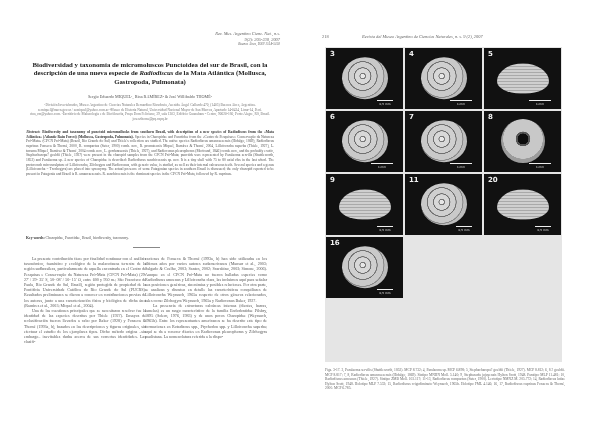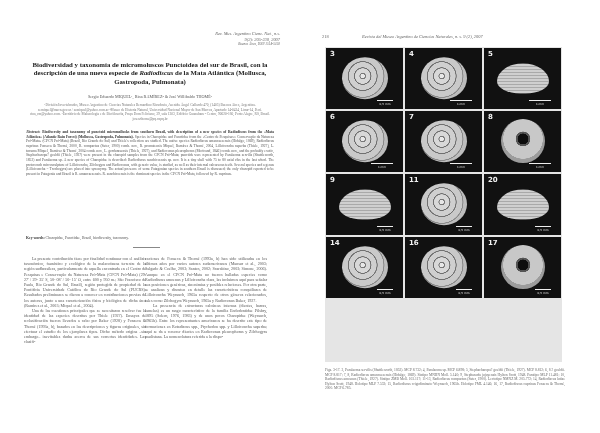--- a/index.html
+++ b/index.html
@@ -148,38 +148,22 @@
   </div>
       <div class="panel">
     <span class="panel-num">20</span>
     <div class="shell side" style="width: 52px; height: 30px;"></div>
     <div class="scalebar">
       <div class="bar" style="width: 14px;"></div>
       <span>0,5 mm</span>
     </div>
   </div>
       <div class="panel">
-    <span class="panel-num">14</span>
-    <div class="shell" style="width: 46px; height: 42px;"></div>
-    <div class="scalebar">
-      <div class="bar" style="width: 14px;"></div>
-      <span>0,5 mm</span>
-    </div>
-  </div>
-      <div class="panel">
     <span class="panel-num">16</span>
     <div class="shell" style="width: 46px; height: 42px;"></div>
-    <div class="scalebar">
-      <div class="bar" style="width: 14px;"></div>
-      <span>0,5 mm</span>
-    </div>
-  </div>
-      <div class="panel">
-    <span class="panel-num">17</span>
-    <div class="shell umb" style="width: 44px; height: 44px;"></div>
     <div class="scalebar">
       <div class="bar" style="width: 14px;"></div>
       <span>0,5 mm</span>
     </div>
   </div>
     </div>
 
   <div class="caption">Figs. 3-17. 3, Paralaoma servilis (Shuttleworth, 1852). MCP 8.732; 4, Paralaoma sp. MCP 6.898; 5, Stephacharopa? goeldii (Thiele, 1927). MCP 8.812; 6, S.? goeldii. MCP 8.817; 7, 8, Radiodiscus amancaezensis (Hidalgo, 1869). Sintipo MNHN Moll. 5.140; 9, Stephanoda jujuyensis Hylton Scott, 1948. Paratipo MLP 11.481; 10, Radiodiscus amoenus (Thiele, 1927). Sintipo ZMB Moll. 103.117; 11-13, Radiodiscus compactus (Suter, 1900). Lectotipo NMNZ M. 205.772; 14, Radiodiscus lutiae Hylton Scott, 1948. Holotipo MLP 7.532; 15, Radiodiscus crigodiminuto Weyrauch, 1965b. Holotipo FML 4.146; 16, 17, Radiodiscus cuprinus Fonseca &amp; Thomé, 2000. MCP 6.785.</div>
 </div>
 

